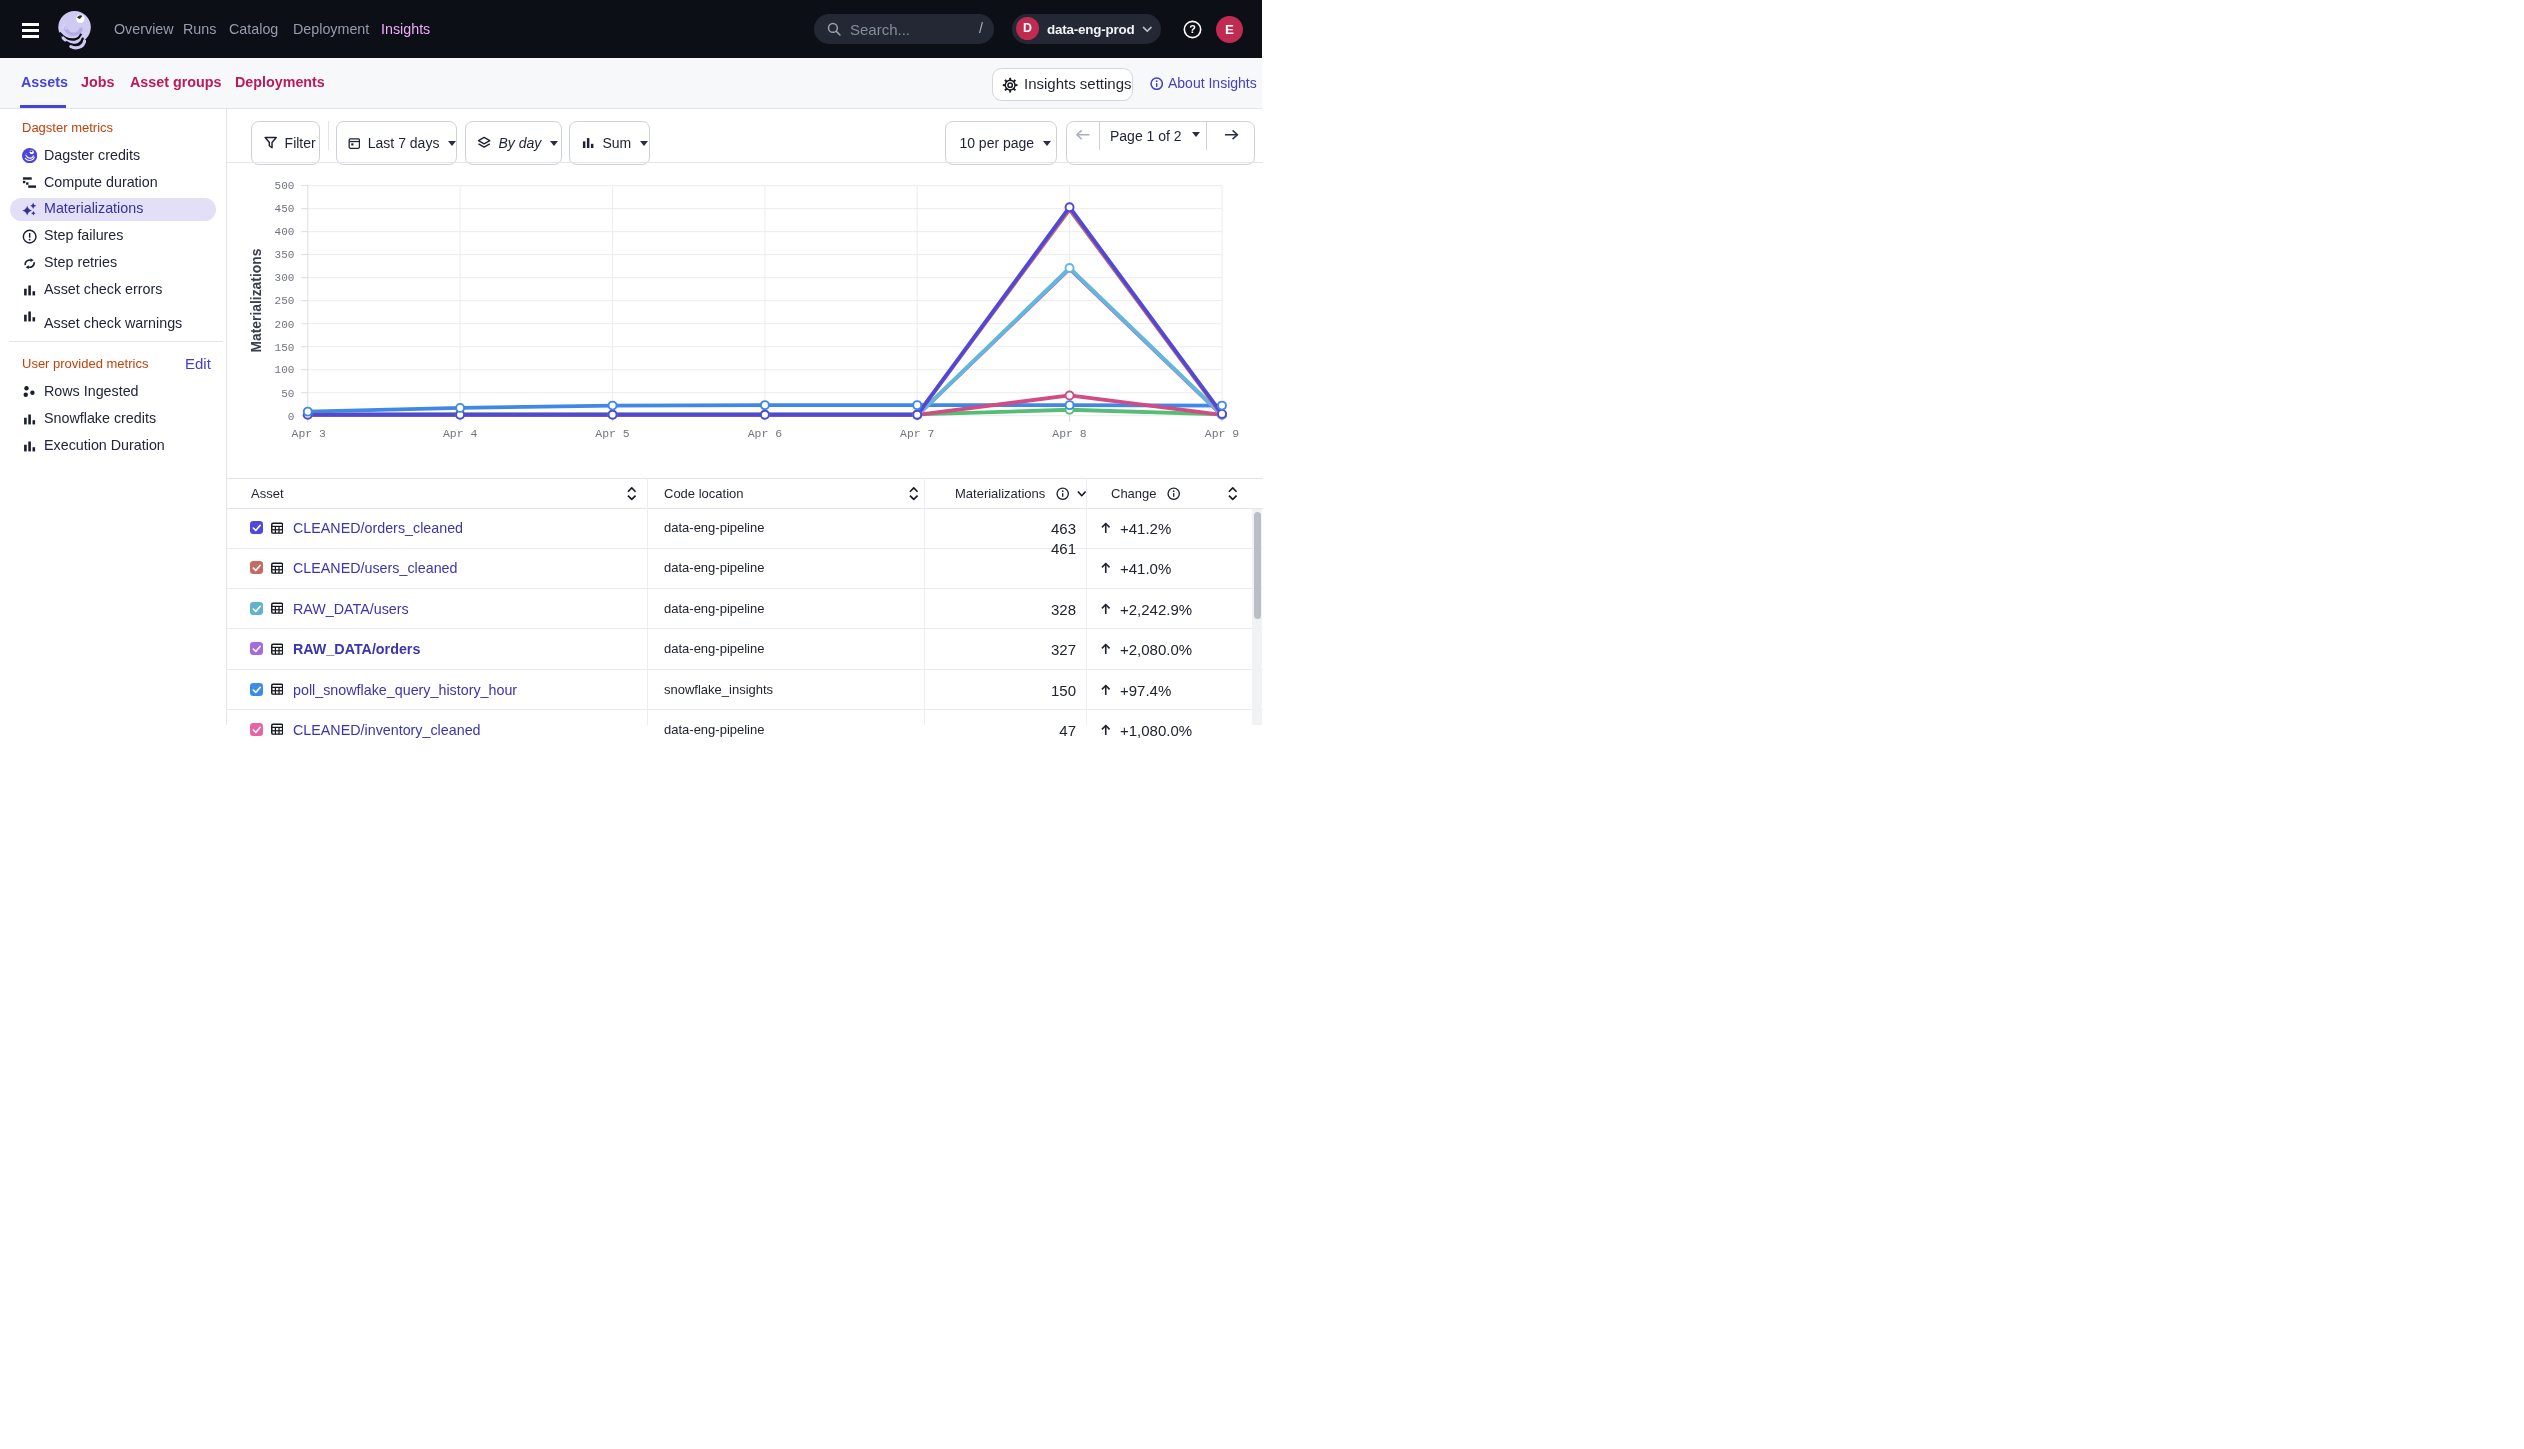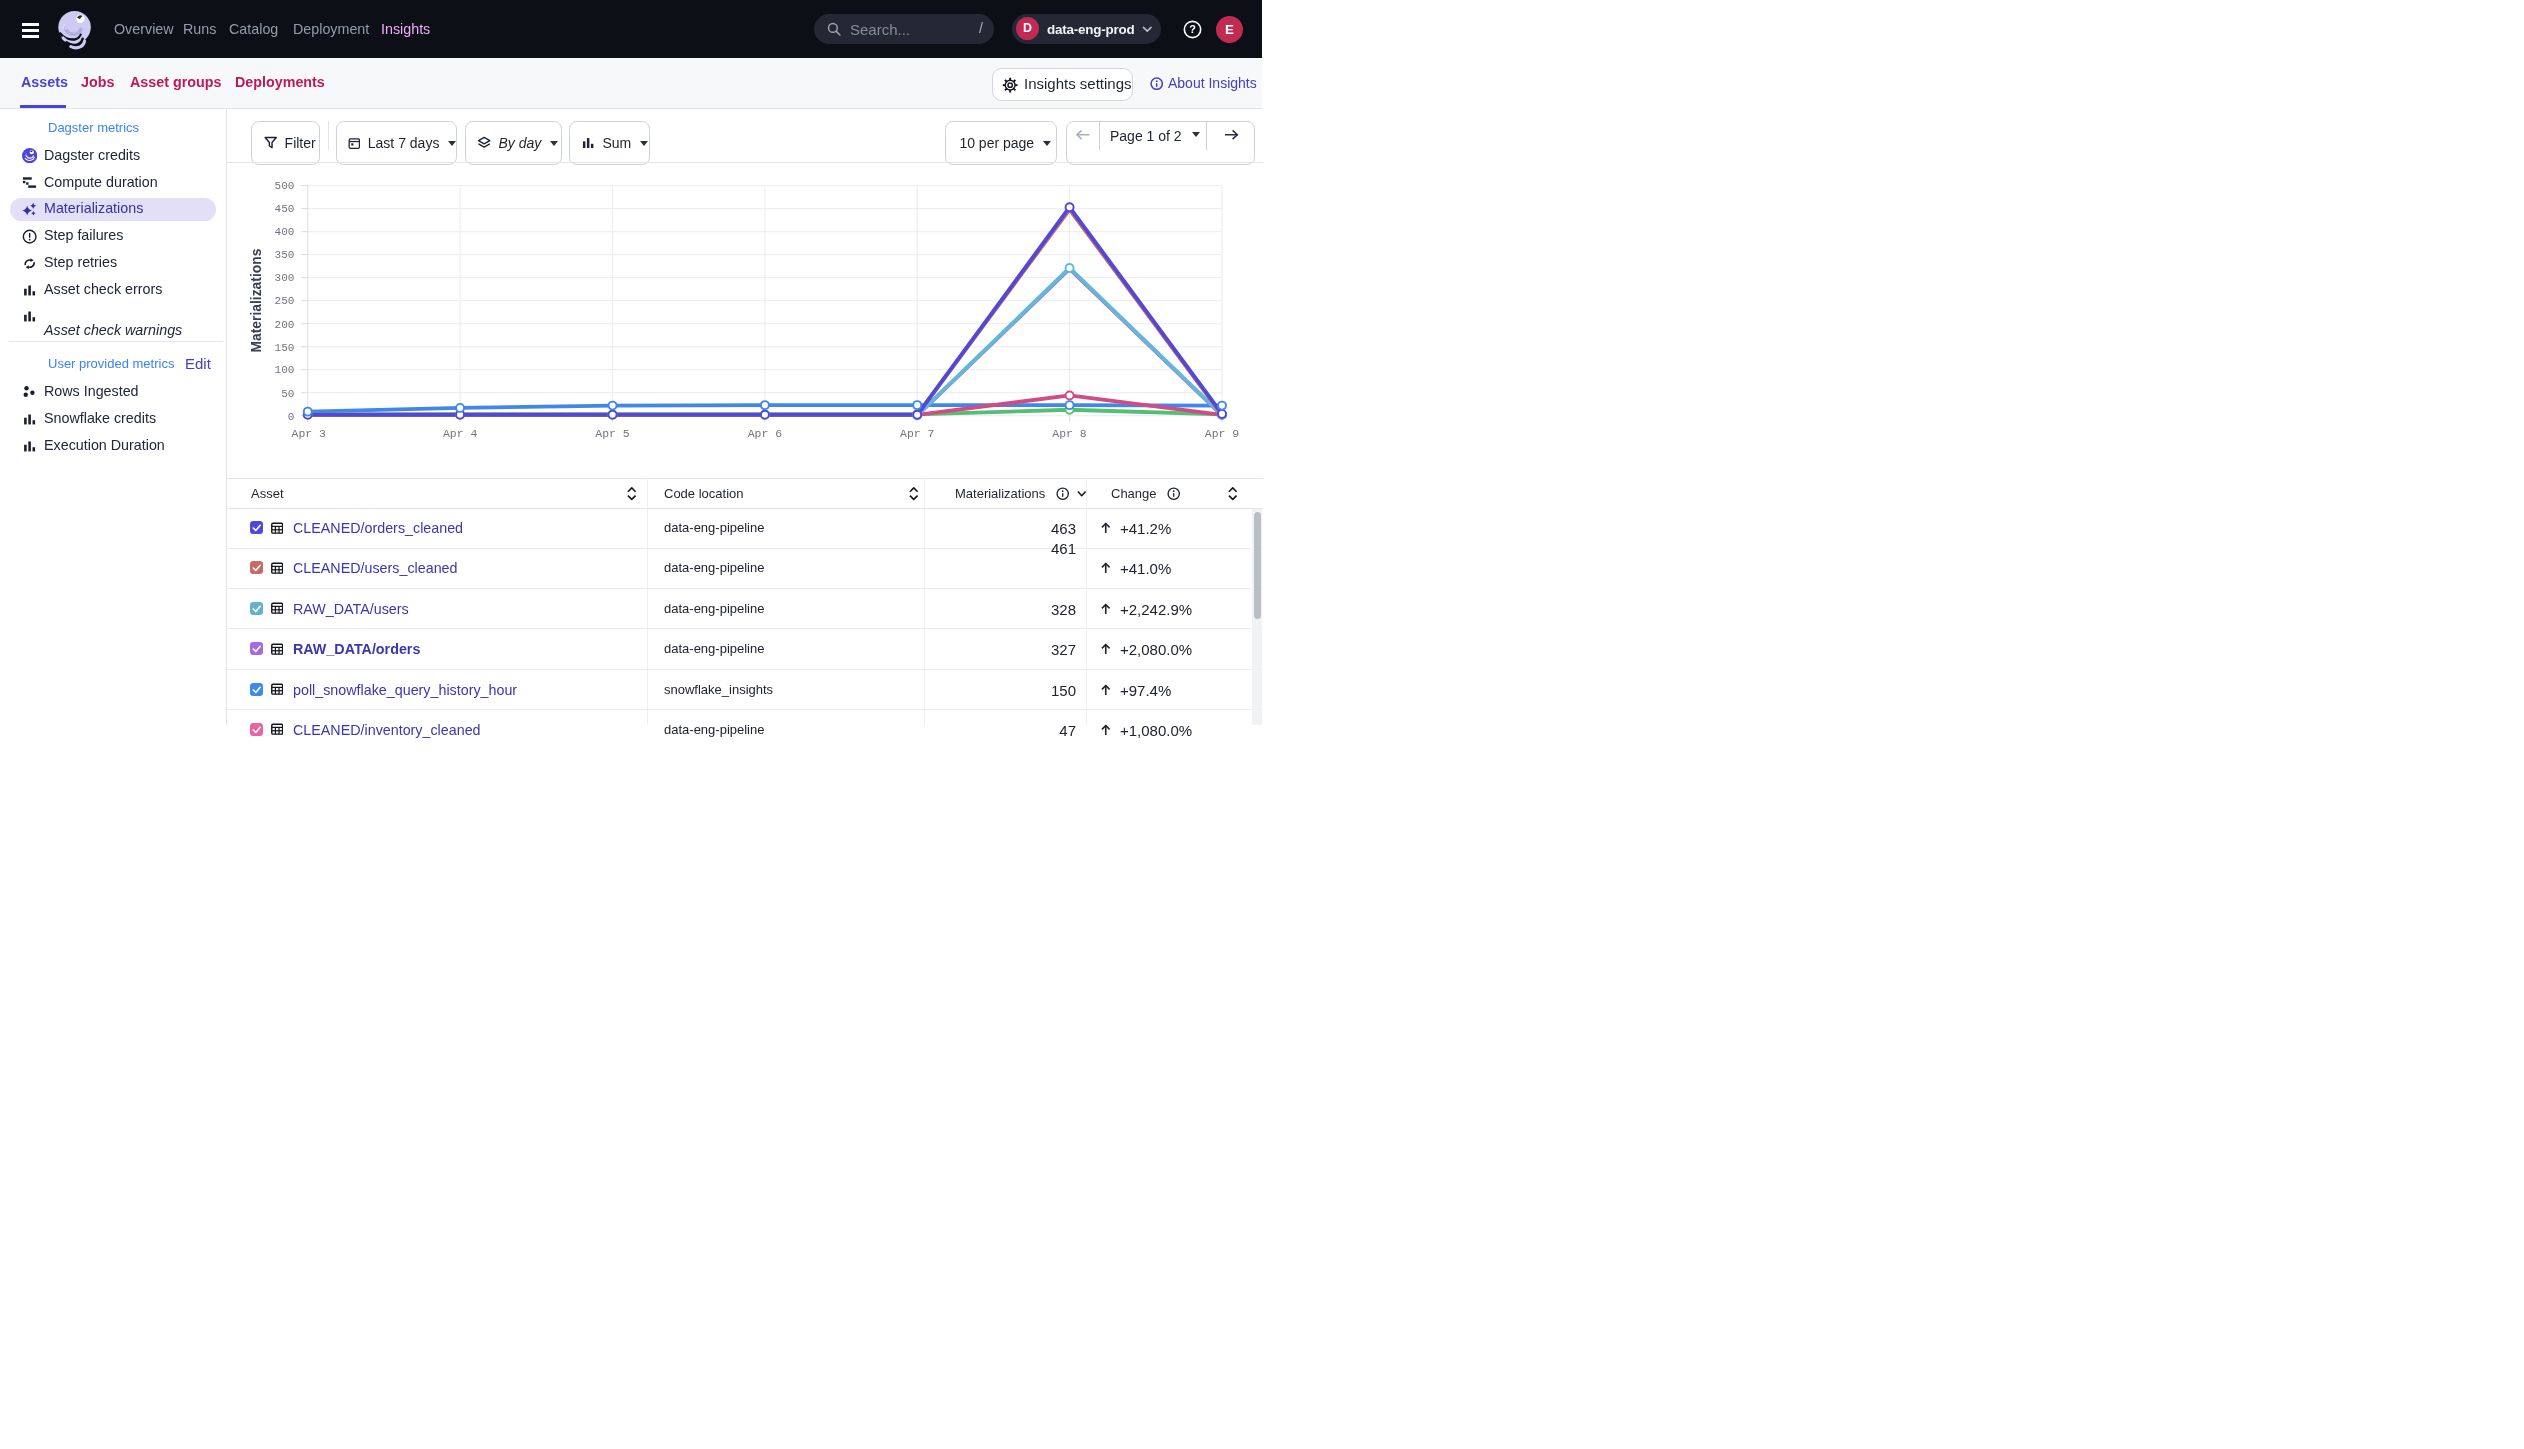--- a/index.html
+++ b/index.html
@@ -8,21 +8,21 @@
   .abs { position:absolute; }
   
   #topnav { position:absolute; left:0; top:0; width:1262px; height:58px; background:#0D0F16; }
   .navlink { position:absolute; top:0; height:58px; line-height:58px; font-size:14.3px; font-weight:500; color:#949CAD; }
   .pill { position:absolute; top:14px; height:30px; background:#232834; border-radius:15.3px; }
   
   #tabstrip { position:absolute; left:0; top:58px; width:1262px; height:51px; background:#F7F8FA; border-bottom:1px solid #E2E4E8; }
   .tab { position:absolute; top:16.3px; font-size:14.3px; font-weight:700; color:#be185d; }
   
   #sidebar { position:absolute; left:0; top:109px; width:227px; height:616px; background:#fff; border-right:1px solid #E4E6EA; }
-  .side-label { position:absolute; left:22px; font-size:13px; color:#3b82f6;margin-left:26px; }
+  .side-label { position:absolute; left:22px; font-size:13px; color:#c2410c; }
   .side-item { position:absolute; left:44px; font-size:14.3px; color:#21263A; white-space:nowrap; }
   .side-ic { position:absolute; left:22px; width:15.3px; height:15.3px; }
   
   .btn { position:absolute; top:121px; height:44px; border:1px solid #CDD1D9; border-radius:7.7px; background:#fff;
          display:flex; align-items:center; font-size:14px; color:#1E2330; white-space:nowrap; }
   .caret { width:0; height:0; border-left:4.3px solid transparent; border-right:4.3px solid transparent; border-top:5.3px solid #2A3040; margin-left:8.6px; }
   
   .hdr { position:absolute; font-size:13px; color:#1F2430; }
   .cellA { position:absolute; font-size:14.3px; color:#3B35AE; }
   .cellT { position:absolute; font-size:13px; color:#20242E; }
@@ -179,21 +179,21 @@
 </svg>
 <span class="side-item" style="top:281px;">Asset check errors</span>
 
 <svg class="side-ic" style="top:309px;" viewBox="0 0 16 16">
   <g fill="#1A1F2E">
     <rect x="2.2" y="6" width="2.7" height="7"></rect>
     <rect x="6.6" y="2.6" width="2.7" height="10.4"></rect>
     <rect x="11" y="8.6" width="2.7" height="4.4"></rect>
   </g>
 </svg>
-<span class="side-item" style="top:322px;font-style:italic;">Asset check warnings</span>
+<span class="side-item" style="top:315px;">Asset check warnings</span>
 
 <div class="abs" style="left:8.6px;top:341px;width:214px;height:1px;background:#E4E6EA;"></div>
 
 <span class="side-label" style="top:356px;">User provided metrics</span>
 <span class="abs" style="left:185px;top:355px;font-size:15px;color:#4340BF;">Edit</span>
 
 <svg class="side-ic" style="top:384px;" viewBox="0 0 16 16">
   <g fill="#1A1F2E">
     <circle cx="4.7" cy="4.4" r="2.3"></circle>
     <circle cx="3.9" cy="11.3" r="2.3"></circle>

